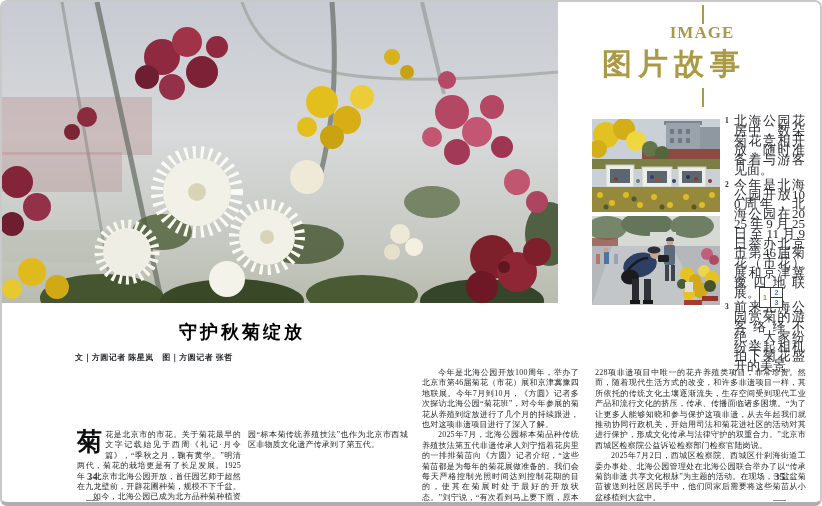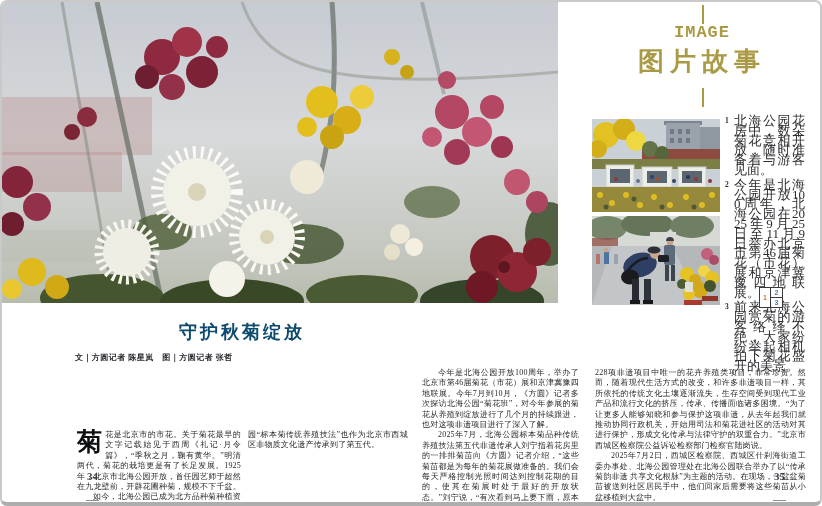--- a/index.html
+++ b/index.html
@@ -10,45 +10,45 @@
     font-family:"Liberation Serif","DejaVu Serif",serif;color:#27292b;
   }
   .abs{position:absolute;}
   
   .photo-main{left:0;top:0;width:556px;height:301px;overflow:hidden;}
   .photo2{left:590px;top:117px;width:128px;height:93px;}
   .photo3{left:590px;top:214px;width:128px;height:89px;}
   .photo-main svg,.photo2 svg,.photo3 svg{display:block;width:100%;height:100%;}
   
   .title{left:73px;top:318px;width:334px;text-align:center;margin:0;
-    font-size:18px;font-weight:bold;letter-spacing:3px;color:#0c4a6e;}
+    font-size:18px;font-weight:bold;letter-spacing:3px;color:#000000;}
   .byline{left:73px;top:350px;width:334px;text-align:left;
     font-size:8px;font-weight:bold;color:#26282c;letter-spacing:.5px;}
   .col{text-align:justify;margin-top:48px;}
   .col-l1{left:75px;top:380px;width:164px;}
   .col-l2{left:246px;top:380px;width:160px;}
   .col-r1{left:420px;top:318px;width:157px;}
   .col-r2{left:593px;top:318px;width:211px;}
   .para{margin:0;font-size:8px;line-height:10.4px;text-align:justify;
     word-break:break-all;letter-spacing:.2px;}
   .indent{text-indent:2em;}
   .dropcap{float:left;font-size:25px;line-height:22px;font-weight:bold;
     margin:1px 3px 0 0;color:#0d0e10;}
   .pagenum{font-size:11px;font-weight:bold;color:#3c3f44;
     border-bottom:1.5px solid #8a8d92;padding:0 1px 18px 1px;}
   .pn34{left:84px;top:468px;}
   .pn35{left:771px;top:468px;}
   
   .hdr-line{left:700px;width:2px;height:19px;background:#ab9a45;}
   .hl-top{top:3px;} .hl-bot{top:86px;}
   .hdr-en{left:600px;top:21px;width:200px;text-align:center;
-    font-family:Liberation Mono, monospace;
+    font-family:Liberation Serif, serif;
     font-size:17px;font-weight:bold;color:#ab9a45;letter-spacing:1px;}
-  .hdr-cn{left:600px;top:42px;width:200px;text-align:center;
-    font-size:26px;font-weight:bold;color:#ab9a45;letter-spacing:6px;}
+  .hdr-cn{left:600px;top:42px;width:200px;text-align:left;
+    font-size:30px;font-weight:bold;color:#ab9a45;letter-spacing:6px;}
   
   .captions{left:723px;top:114px;width:80px;display:flex;flex-direction:column;gap:5px;}
   .cap{display:flex;}
   .cap-num{width:9px;flex:none;font-size:7.5px;font-weight:bold;color:#2b2d30;line-height:9.8px;}
   .cap-text{font-size:13px;line-height:9.8px;text-align:justify;word-break:break-all;color:#2b2d30;}
   
   .diagram{left:757px;top:285px;width:24px;height:21px;border:1.5px solid #3a3a3a;
     display:flex;background:#fff;box-sizing:border-box;}
   .d-cell{display:flex;align-items:center;justify-content:center;
     font-size:7px;font-weight:bold;font-family:"Liberation Sans",sans-serif;}

